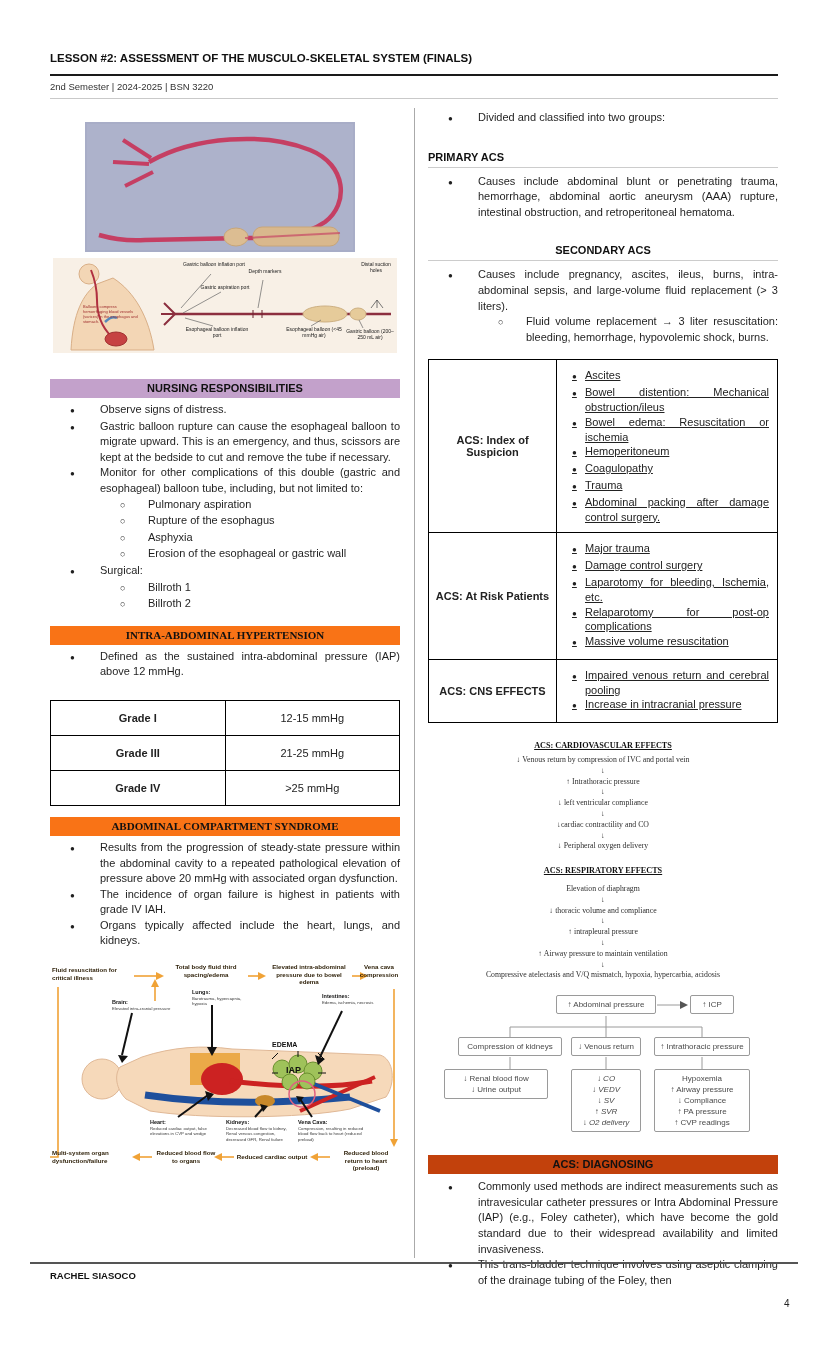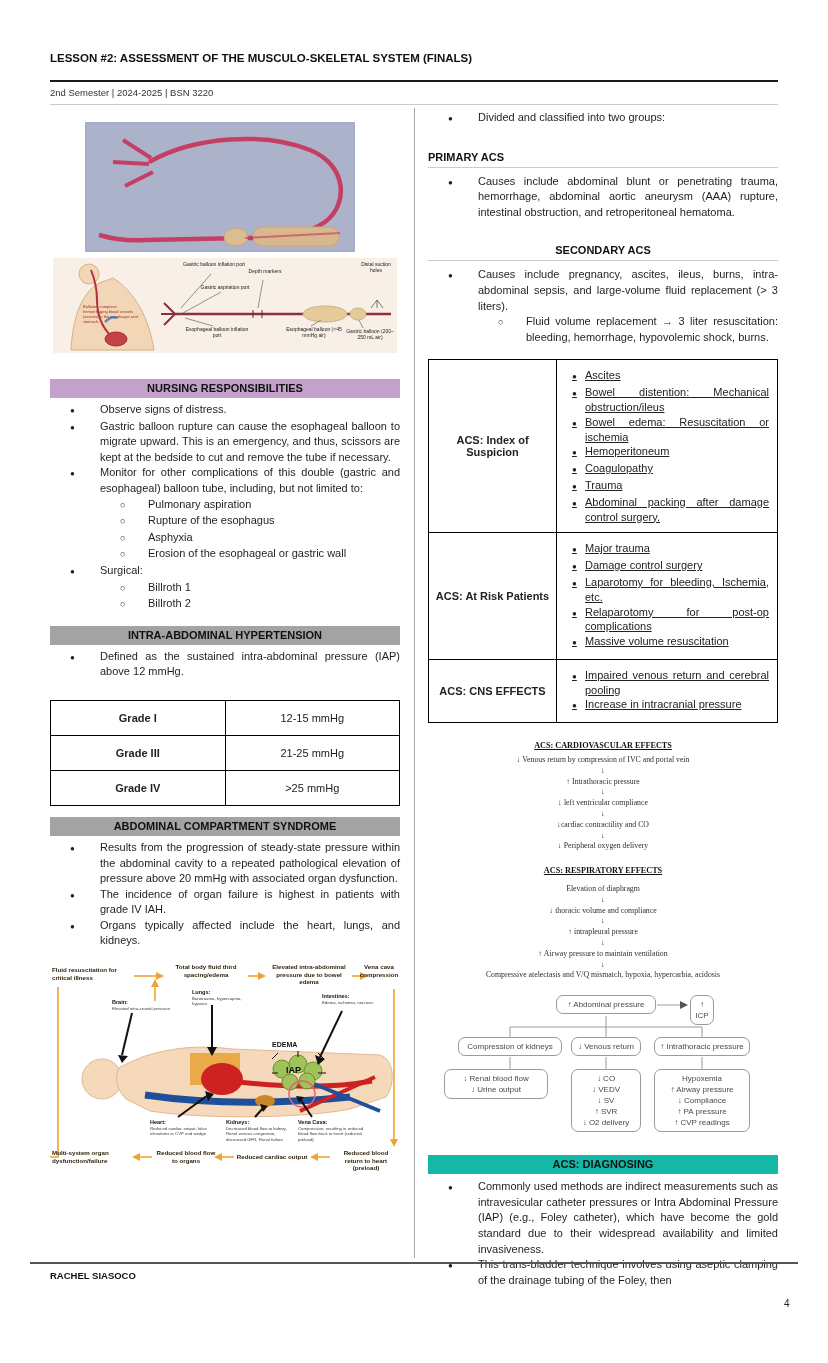--- a/index.html
+++ b/index.html
@@ -4,32 +4,32 @@
 <style>
   * { margin:0; padding:0; box-sizing:border-box; }
   html,body { background:#e8e8e8; }
   .page {
     position:relative; width:828px; height:1363px; margin:0 auto;
     background:#ffffff; font-family:"Liberation Sans", sans-serif; color:#222;
     overflow:hidden;
   }
   
   .hdr { position:absolute; left:50px; top:52px; width:728px; }
-  .hdr-title { font-size:11.5px; font-weight:bold; color:#111; padding-bottom:16px; border-bottom:2.5px solid #1a1a1a; }
+  .hdr-title { font-size:11.5px; font-weight:bold; color:#111; padding-bottom:10px; border-bottom:2.5px solid #1a1a1a; }
   .hdr-sub { font-size:9.5px; color:#333; padding:5px 0 6px 0; border-bottom:1px solid #c9c9c9; }
   
   .col { position:absolute; top:105px; width:350px; }
   .col-left { left:50px; }
   .col-right { left:428px; }
   .divider { position:absolute; left:414px; top:108px; width:1px; height:1150px; background:#aaa; }
   
   .sec { width:100%; height:19px; line-height:19px; text-align:center; font-weight:bold; font-size:11px; color:#111; }
   .sec-purple { background:#c3a1cb; }
-  .sec-pink { background:#a3a3a3; }
-  .sec-orange { background:#14b8a6; }
+  .sec-pink { background:#f97316;font-family:Liberation Serif, serif; }
+  .sec-orange { background:#c2410c; }
   
   .bl { font-size:11px; line-height:15.6px; color:#1f1f1f; }
   .b1, .b2 { display:flex; }
   .b1 { padding-left:20px; }
   .b1 .mk { flex:0 0 30px; }
   .b1 .mk::before { content:"●"; font-size:8px; }
   .b2 { padding-left:70px; }
   .b2 .mk { flex:0 0 28px; }
   .b2 .mk::before { content:"○"; font-size:9px; }
   .b1 .tx, .b2 .tx { flex:1 1 auto; text-align:justify; }
@@ -46,21 +46,21 @@
   table.atab td.con { padding:8px 6px 8px 2px; vertical-align:top; }
   .tbi { display:flex; line-height:14.8px;text-decoration:underline; }
   .tbi .mk { flex:0 0 26px; padding-left:13px; }
   .tbi .mk::before { content:"●"; font-size:8px; }
   .tbi .tx { flex:1 1 auto; text-align:justify; padding-right:2px; }
   
   .flow { font-family:"Liberation Serif", serif; font-size:7.8px; line-height:10.8px; text-align:center; color:#2e2e2e; }
   .flow-h { font-weight:bold; text-decoration:underline; font-size:8.2px; color:#111; margin-bottom:3px; }
   
   .fc { position:relative; width:350px; height:152px; }
-  .fcb { position:absolute; border:1px solid #9a9a9a; border-radius:7px; background:#fff; font-size:8px; line-height:11px; color:#4a4a4a; text-align:center; padding:3px 2px; }
+  .fcb { position:absolute; border:1px solid #9a9a9a; border-radius:2px; background:#fff; font-size:8px; line-height:11px; color:#4a4a4a; text-align:center; padding:3px 2px; }
   
   .fig { position:relative; }
   .dlabel { position:absolute; font-size:5px; line-height:1.2; color:#1a1a1a; text-align:center; }
   .dnote { position:absolute; font-size:4px; line-height:1.25; color:#a03030; text-align:left; }
   
   .odl { position:absolute; font-size:4.3px; line-height:1.25; color:#3a3a3a; }
   .odl .onm { font-weight:bold; font-size:5.5px; color:#111; display:block; }
   .flbl { position:absolute; font-weight:bold; font-size:6.2px; line-height:1.2; color:#2b1d05; }
   .ctr { text-align:center; }
   
@@ -452,29 +452,29 @@
     <div class="fc" style="margin-top:12px;">
       <svg width="350" height="152" viewBox="0 0 350 152" style="position:absolute;left:0;top:0;">
         <g stroke="#9a9a9a" stroke-width="1" fill="none">
           <path d="M178,23 L178,34 M82,34 L274,34 M82,34 L82,44 M178,34 L178,44 M274,34 L274,44"></path>
           <path d="M82,64 L82,76 M178,64 L178,76 M274,64 L274,76"></path>
           <path d="M229,12 L252,12"></path>
         </g>
         <polygon points="252,8 260,12 252,16" fill="#555"></polygon>
       </svg>
       <div class="fcb" style="left:128px; top:2px; width:100px;">↑ Abdominal pressure</div>
-      <div class="fcb" style="left:262px; top:2px; width:24px;">↑ ICP</div>
+      <div class="fcb" style="left:262px; top:2px; width:44px;">↑ ICP</div>
       <div class="fcb" style="left:30px; top:44px; width:104px;">Compression of kidneys</div>
       <div class="fcb" style="left:143px; top:44px; width:70px;">↓ Venous return</div>
       <div class="fcb" style="left:226px; top:44px; width:96px;">↑ Intrathoracic pressure</div>
       <div class="fcb" style="left:16px; top:76px; width:104px;">
         <div>↓ Renal blood flow</div>
         <div>↓ Urine output</div>
       </div>
-      <div class="fcb" style="left:143px; top:76px; width:70px;">
+      <div class="fcb" style="left:143px; top:76px; width:70px;font-style:italic;">
         <div>↓ CO</div>
         <div>↓ VEDV</div>
         <div>↓ SV</div>
         <div>↑ SVR</div>
         <div>↓ O2 delivery</div>
       </div>
       <div class="fcb" style="left:226px; top:76px; width:96px;">
         <div>Hypoxemia</div>
         <div>↑ Airway pressure</div>
         <div>↓ Compliance</div>

